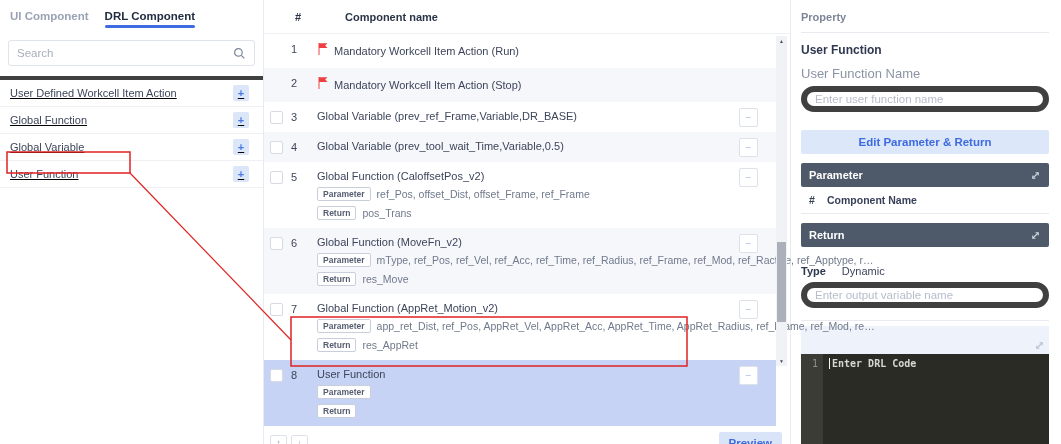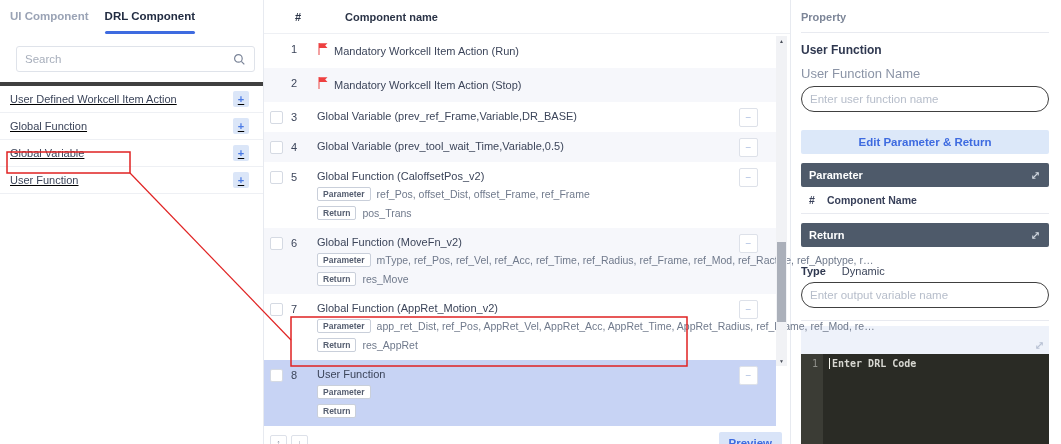--- a/index.html
+++ b/index.html
@@ -4,23 +4,23 @@
 <style>
   * { margin:0; padding:0; box-sizing:border-box; }
   html,body { width:1061px; height:444px; overflow:hidden; background:#fff;
     font-family:"Liberation Sans","DejaVu Sans",sans-serif; }
   .app { position:relative; display:flex; width:1061px; height:444px; background:#fff; }
 
   
   .sidebar { width:264px; height:100%; background:#fff; border-right:1px solid #e7eaf0; position:relative; }
   .tabs { display:flex; gap:16px; padding:10px 0 6px 10px; }
   .tab { font-size:11.5px; font-weight:bold; color:#9aa3b5; cursor:pointer; }
-  .tab.active { color:#222c42; position:relative; padding-bottom:12px; }
+  .tab.active { color:#222c42; position:relative; padding-bottom:6px; }
   .tab.active::after { content:""; position:absolute; left:0; right:0; bottom:0; height:3px; background:#3e6be0; border-radius:2px; }
-  .searchbox { margin:6px 8px 10px 16px; height:26px; border:1px solid #dfe3ea; border-radius:3px;
+  .searchbox { margin:6px 8px 10px 8px; height:26px; border:1px solid #dfe3ea; border-radius:3px;
     display:flex; align-items:center; padding:0 8px; }
   .searchbox input { border:none; outline:none; flex:1; font-size:11.5px; color:#3c455a;
     font-family:"Liberation Sans","DejaVu Sans",sans-serif; }
   .searchbox input::placeholder { color:#a7aebb; }
   .side-list { border-top:4px solid #404040;text-decoration:underline; }
   .side-item { height:27px; display:flex; align-items:center; justify-content:space-between;
     padding:0 14px 0 10px; border-bottom:1px solid #eef0f4; cursor:pointer; }
   .side-item .lbl { font-size:11px; color:#3c455a; }
   .plus-btn { width:16px; height:16px; background:#dbe6f8; border:none; border-radius:2px;
     color:#4a7ae6; font-size:11px; font-weight:bold; line-height:14px; text-align:center; cursor:pointer; }
@@ -60,21 +60,21 @@
   .arrow-btn { width:17px; height:17px; background:#fff; border:1px solid #dde1e9; border-radius:2px;
     color:#8b94a6; font-size:9px; line-height:14px; cursor:pointer; }
   .preview-btn { min-width:62px; height:22px; background:#d9e4f8; border:none; border-radius:2px;
     color:#3e6be0; font-size:11.5px; font-weight:bold; cursor:pointer; padding:0 10px; }
 
   
   .prop { width:271px; height:100%; background:#fff; border-left:1px solid #e7eaf0; padding:0 12px 0 10px; }
   .prop-title { font-size:11px; font-weight:bold; color:#7d8698; padding:11px 0 9px 0; border-bottom:1px solid #e8eaf0; }
   .prop-section-title { font-size:12px; font-weight:bold; color:#2f3850; margin-top:10px; }
   .field-label { font-size:13px; color:#8b94a6; margin-top:9px; }
-  .text-input { width:100%; height:26px; border:1px solid #404040; border-radius:13px; margin-top:5px;
+  .text-input { width:100%; height:26px; border:6px solid #404040; border-radius:13px; margin-top:5px;
     font-size:11.5px; color:#3c455a; padding:0 8px; outline:none;
     font-family:"Liberation Sans","DejaVu Sans",sans-serif; }
   .text-input::placeholder { color:#b6bdca; }
   .edit-pr-btn { width:100%; height:24px; background:#dce8f9; border:none; border-radius:2px;
     color:#3e6be0; font-size:11.5px; font-weight:bold; cursor:pointer; margin-top:18px; }
   .dark-head { height:24px; background:#4e5a6a; border-radius:2px; display:flex; align-items:center;
     justify-content:space-between; padding:0 8px; margin-top:9px; }
   .dark-head .dh-label { color:#fff; font-size:11px; font-weight:bold; }
   .expand-ic { color:#cfd5dd; cursor:pointer; display:inline-flex; }
   .param-cols { display:flex; padding:7px 0 6px 8px; border-bottom:1px solid #e8eaf0; }

